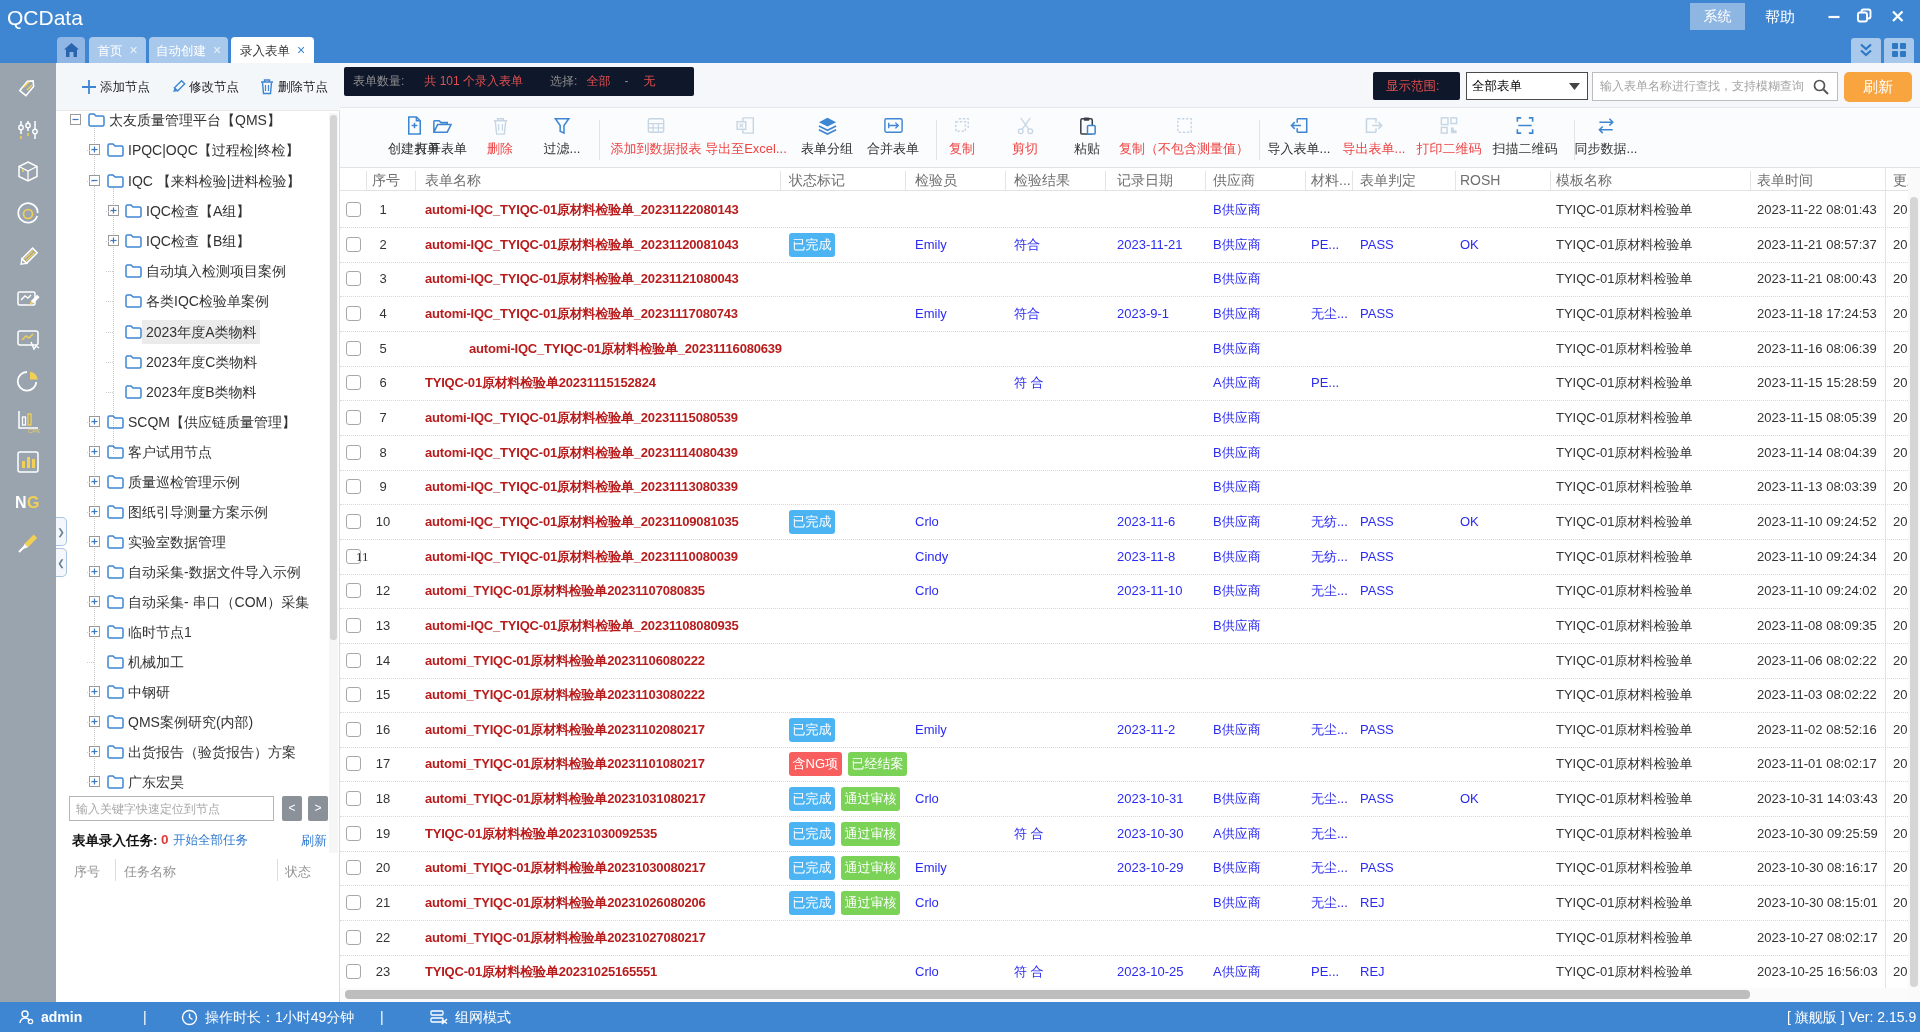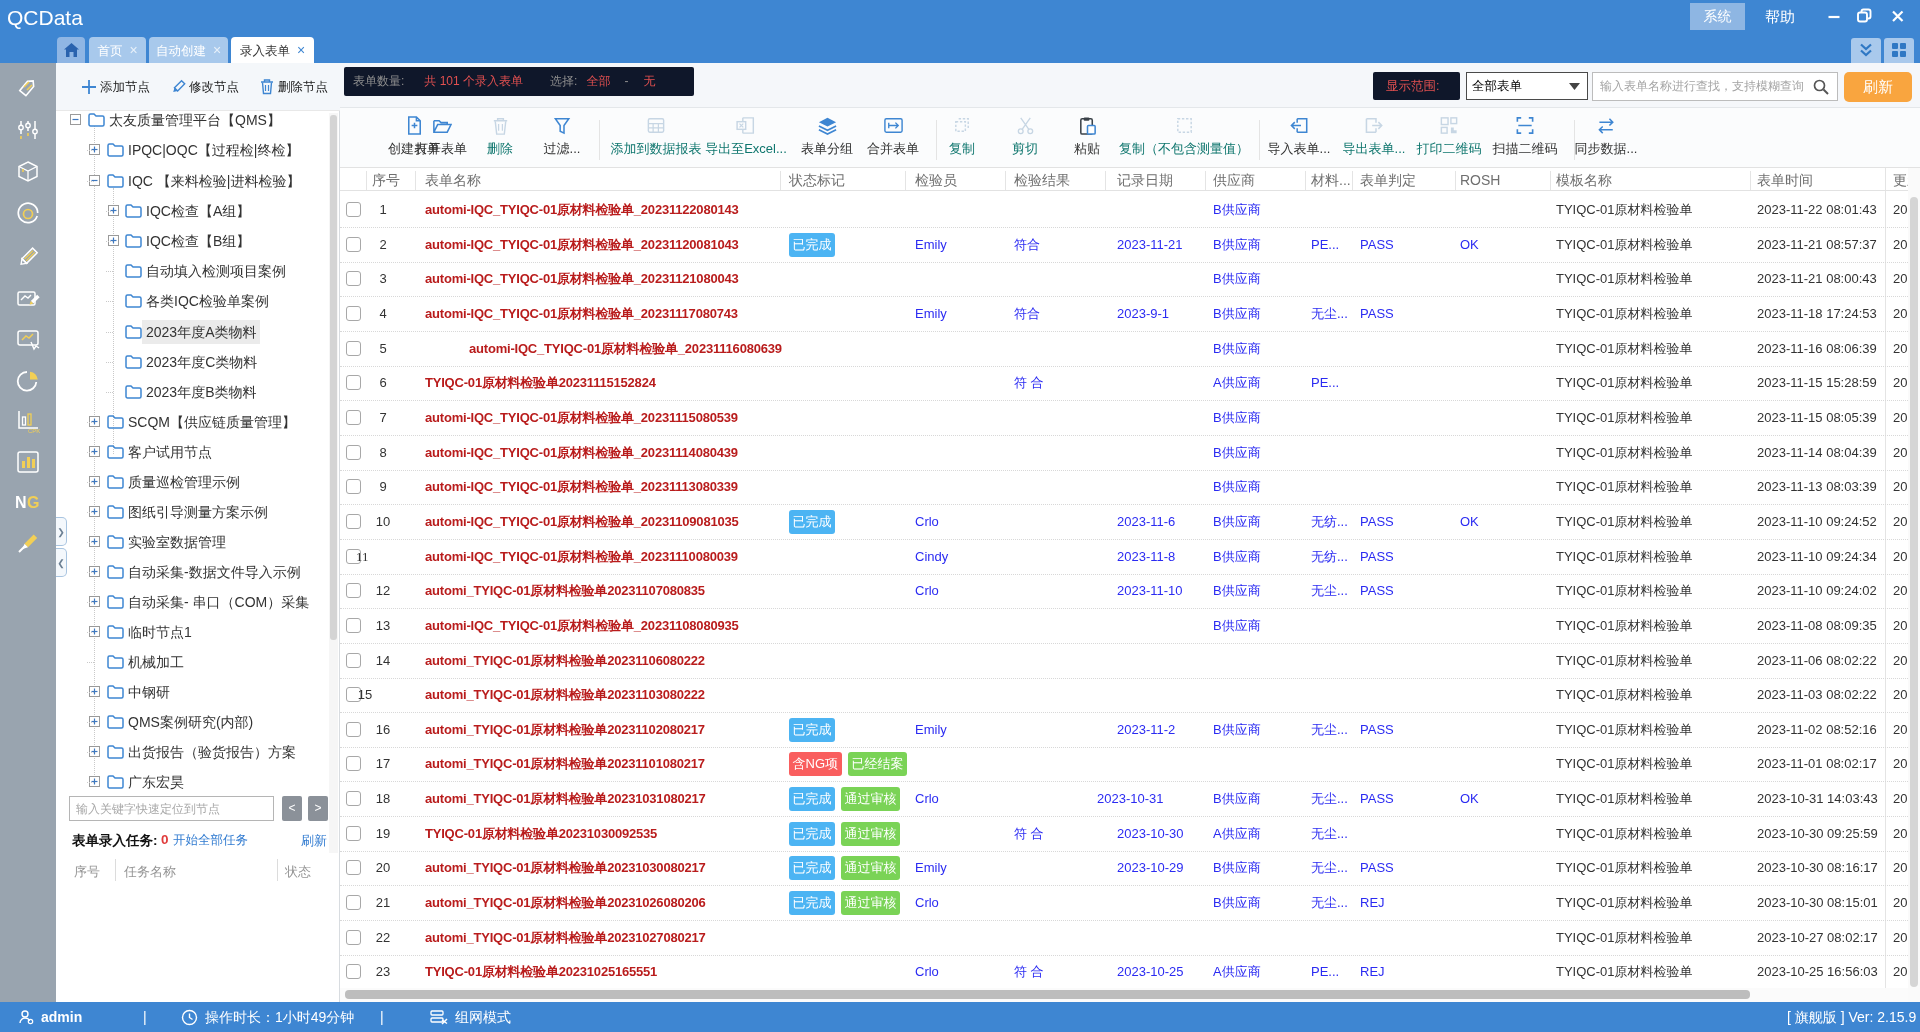--- a/index.html
+++ b/index.html
@@ -21,21 +21,21 @@
 .node{height:24px;line-height:24px;font-size:14px;color:#333;white-space:nowrap;}
 .exp{width:11px;height:11px;border:1px solid #9a9a9a;background:#fff;}
 .fold svg{display:block;}
 .main{left:340px;top:63px;width:1580px;height:939px;background:#fff;}
 .trow1{left:0;top:0;width:1580px;height:45px;background:#f5f7fa;border-bottom:1px solid #e4e7ea;}
 .trow2{left:0;top:45px;width:1580px;height:60px;background:#fbfcfd;border-bottom:1px solid #e2e2e2;}
 .gbox{background:#0f172a;border-radius:2px;color:#8d8d8d;font-size:12px;}
 .red{color:#e25050;}
 .tbtn{top:49px;height:52px;text-align:center;white-space:nowrap;transform:translateX(-50%);}
 .tbtn .lb{font-size:13px;margin-top:4px;color:#333;}
-.tbtn.dis .lb{color:#0f766e;}
+.tbtn.dis .lb{color:#ef4444;}
 .sep2{top:57px;width:1px;height:40px;background:#e4e4e4;}
 .th{top:105px;height:25px;font-size:14px;color:#6f6f6f;line-height:25px;white-space:nowrap;}
 .vline{background:#e4e4e4;width:1px;}
 .row{left:0;width:1568px;height:35px;border-bottom:1px dotted #d8d8d8;}
 .cell{position:absolute;top:0;height:34px;line-height:34px;font-size:13px;white-space:nowrap;}
 .bl{color:#2b2bf2;}
 .nm{font-weight:bold;color:#b91c1c;font-size:13px;letter-spacing:-0.2px;}
 .num{color:#333;}
 .dk{color:#333;}
 .cb{position:absolute;left:6px;top:9px;width:15px;height:15px;border:1px solid #a8a8a8;border-radius:3px;background:#fff;}
@@ -763,21 +763,21 @@
       <div class="a row" style="top:580.5px;">
         <div class="cb"></div>
         <div class="cell num" style="left:26px;width:34px;text-align:center;">14</div>
         <div class="cell nm" style="left:85px;">automi_TYIQC-01原材料检验单20231106080222</div>
         <div class="cell dk" style="left:1216px;">TYIQC-01原材料检验单</div>
         <div class="cell dk" style="left:1417px;">2023-11-06 08:02:22</div>
         <div class="cell dk" style="left:1553px;width:15px;overflow:hidden;">2023</div>
       </div>
       <div class="a row" style="top:615.1px;">
         <div class="cb"></div>
-        <div class="cell num" style="left:8px;width:34px;text-align:center;">15</div>
+        <div class="cell num" style="left:26px;width:34px;text-align:center;">15</div>
         <div class="cell nm" style="left:85px;">automi_TYIQC-01原材料检验单20231103080222</div>
         <div class="cell dk" style="left:1216px;">TYIQC-01原材料检验单</div>
         <div class="cell dk" style="left:1417px;">2023-11-03 08:02:22</div>
         <div class="cell dk" style="left:1553px;width:15px;overflow:hidden;">2023</div>
       </div>
       <div class="a row" style="top:649.8px;">
         <div class="cb"></div>
         <div class="cell num" style="left:26px;width:34px;text-align:center;">16</div>
         <div class="cell nm" style="left:85px;">automi_TYIQC-01原材料检验单20231102080217</div>
         <div class="badge b-blue" style="left:449px;">已完成</div>
@@ -800,21 +800,21 @@
         <div class="cell dk" style="left:1417px;">2023-11-01 08:02:17</div>
         <div class="cell dk" style="left:1553px;width:15px;overflow:hidden;">2023</div>
       </div>
       <div class="a row" style="top:719.0px;">
         <div class="cb"></div>
         <div class="cell num" style="left:26px;width:34px;text-align:center;">18</div>
         <div class="cell nm" style="left:85px;">automi_TYIQC-01原材料检验单20231031080217</div>
         <div class="badge b-blue" style="left:449px;">已完成</div>
         <div class="badge b-green" style="left:501px;">通过审核</div>
         <div class="cell bl" style="left:575px;">Crlo</div>
-        <div class="cell bl" style="left:757px;text-align:right;">2023-10-31</div>
+        <div class="cell bl" style="left:777px;text-align:right;">2023-10-31</div>
         <div class="cell bl" style="left:873px;">B供应商</div>
         <div class="cell bl" style="left:971px;">无尘...</div>
         <div class="cell bl" style="left:1020px;">PASS</div>
         <div class="cell bl" style="left:1120px;">OK</div>
         <div class="cell dk" style="left:1216px;">TYIQC-01原材料检验单</div>
         <div class="cell dk" style="left:1417px;">2023-10-31 14:03:43</div>
         <div class="cell dk" style="left:1553px;width:15px;overflow:hidden;">2023</div>
       </div>
       <div class="a row" style="top:753.7px;">
         <div class="cb"></div>

